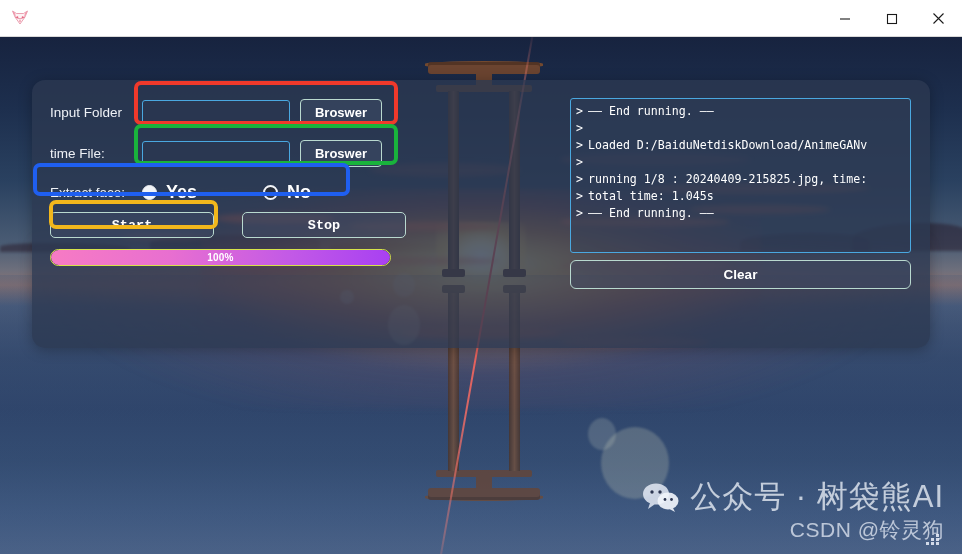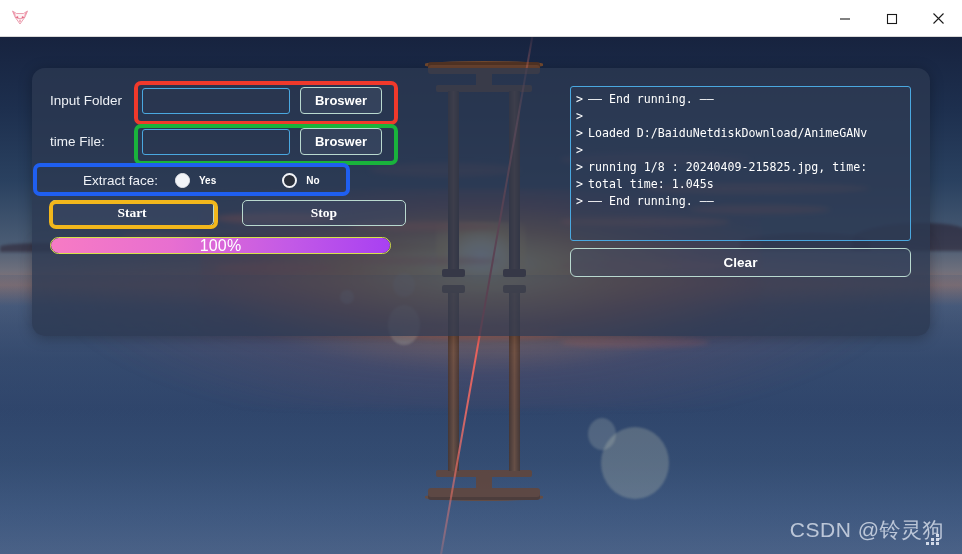--- a/index.html
+++ b/index.html
@@ -217,21 +217,21 @@
   .bokeh {
     position: absolute;
     border-radius: 50%;
     background: rgba(235,235,215,0.20);
     filter: blur(1px);
   }
 
   
   #panel {
     position: absolute;
-    left: 32px; top: 68px;
+    left: 32px; top: 80px;
     width: 898px; height: 268px;
     border-radius: 13px;
     background: rgba(44,56,81,0.78);
     box-shadow: 0 2px 14px rgba(0,0,0,0.28);
   }
 
   #left-col {
     position: absolute;
     left: 18px; top: 16px;
     width: 400px;
@@ -288,41 +288,41 @@
   .radio-dot {
     width: 15px; height: 15px;
     border-radius: 50%;
     box-sizing: border-box;
     margin-right: 9px;
   }
   .radio-dot.on  { background: #f2f4f8; border: 1px solid #e8eaee; }
   .radio-dot.off { background: #2a2f3a; border: 2px solid #f2f4f8; }
   .radio-label {
     color: #ffffff;
-    font-size: 10px;
+    font-size: 18px;
     font-weight: bold;
   }
 
   
   #btn-row {
     display: flex;
     margin-top: 6px;
   }
   .act-btn {
     width: 164px;
     height: 26px;
     box-sizing: border-box;
     background: rgba(62,76,102,0.48);
     border: 1px solid #b9d9cf;
     border-radius: 5px;
     color: #ffffff;
     font-size: 13.5px;
     font-weight: bold;
     cursor: pointer;
-    font-family: Liberation Serif, serif;
+    font-family: Liberation Mono, monospace;
   }
   #stop-btn { margin-left: 28px; }
 
   
   #progress-wrap {
     margin-top: 11px;
     width: 341px;
     height: 17px;
     box-sizing: border-box;
     border: 1px solid #d6e24a;
@@ -337,22 +337,22 @@
     background: linear-gradient(to right, #f77bc4 0%, #e86fd0 35%, #c35ae6 70%, #a840f2 100%);
     border-radius: 8px;
   }
   #progress-text {
     position: absolute;
     inset: 0;
     display: flex;
     align-items: center;
     justify-content: center;
     color: #ffffff;
-    font-size: 16px;
-    font-weight: normal;
+    font-size: 10px;
+    font-weight: bold;
     letter-spacing: 0.2px;
   }
 
   
   #log-box {
     position: absolute;
     left: 538px; top: 18px;
     width: 341px; height: 155px;
     box-sizing: border-box;
     border: 1px solid #4aa8e0;
@@ -514,21 +514,21 @@
         <input class="txt-input" type="text" value="" placeholder="" style="">
         <button class="browse-btn">Broswer</button>
       </div>
 
       <div class="row">
         <span class="row-label">time File:</span>
         <input class="txt-input" type="text" value="" placeholder="" style="">
         <button class="browse-btn">Broswer</button>
       </div>
 
-      <div class="row" style="height:28px;margin-bottom:4px;margin-left:33px;">
+      <div class="row" style="height:28px;margin-bottom:4px;">
         <span class="row-label">Extract face:</span>
         <div class="radio-group">
           <div class="radio-item">
             <span class="radio-dot on"></span>
             <span class="radio-label">Yes</span>
           </div>
           <div class="radio-item" style="margin-right:0;">
             <span class="radio-dot off"></span>
             <span class="radio-label">No</span>
           </div>
@@ -590,20 +590,35 @@
       </div>
       <div class="win-btn close">
         <svg width="13" height="13" viewBox="0 0 13 13">
             <path d="M1.5 1.5 L11.5 11.5 M11.5 1.5 L1.5 11.5" stroke="currentColor" stroke-width="1.1"></path>
           </svg>
       </div>
     </div>
   </div>
 
   <div id="watermark">
+    <div id="wm-main">
+      <span id="wm-wechat">
+        <svg viewBox="0 0 40 30" width="40" height="30">
+          <ellipse cx="15" cy="12" rx="13" ry="10.5" fill="rgba(228,234,244,0.85)"></ellipse>
+          <path d="M9 21 L7 27 L13.5 22.5 Z" fill="rgba(228,234,244,0.85)"></path>
+          <circle cx="11" cy="10" r="1.7" fill="#2b3550"></circle>
+          <circle cx="19" cy="10" r="1.7" fill="#2b3550"></circle>
+          <ellipse cx="27" cy="19" rx="10.5" ry="8.5" fill="rgba(240,244,251,0.92)"></ellipse>
+          <path d="M32 26 L34 30 L28.5 27 Z" fill="rgba(240,244,251,0.92)"></path>
+          <circle cx="24" cy="17.5" r="1.4" fill="#2b3550"></circle>
+          <circle cx="30.5" cy="17.5" r="1.4" fill="#2b3550"></circle>
+        </svg>
+      </span>
+      <span>公众号 · 树袋熊AI</span>
+    </div>
     <div id="wm-sub">CSDN @铃灵狗</div>
     <div id="wm-dots">
       <span class="wm-dot" style="left:0;top:12px;"></span>
       <span class="wm-dot" style="left:5px;top:8px;"></span>
       <span class="wm-dot" style="left:5px;top:12px;"></span>
       <span class="wm-dot" style="left:10px;top:4px;"></span>
       <span class="wm-dot" style="left:10px;top:8px;"></span>
       <span class="wm-dot" style="left:10px;top:12px;"></span>
     </div>
   </div>

